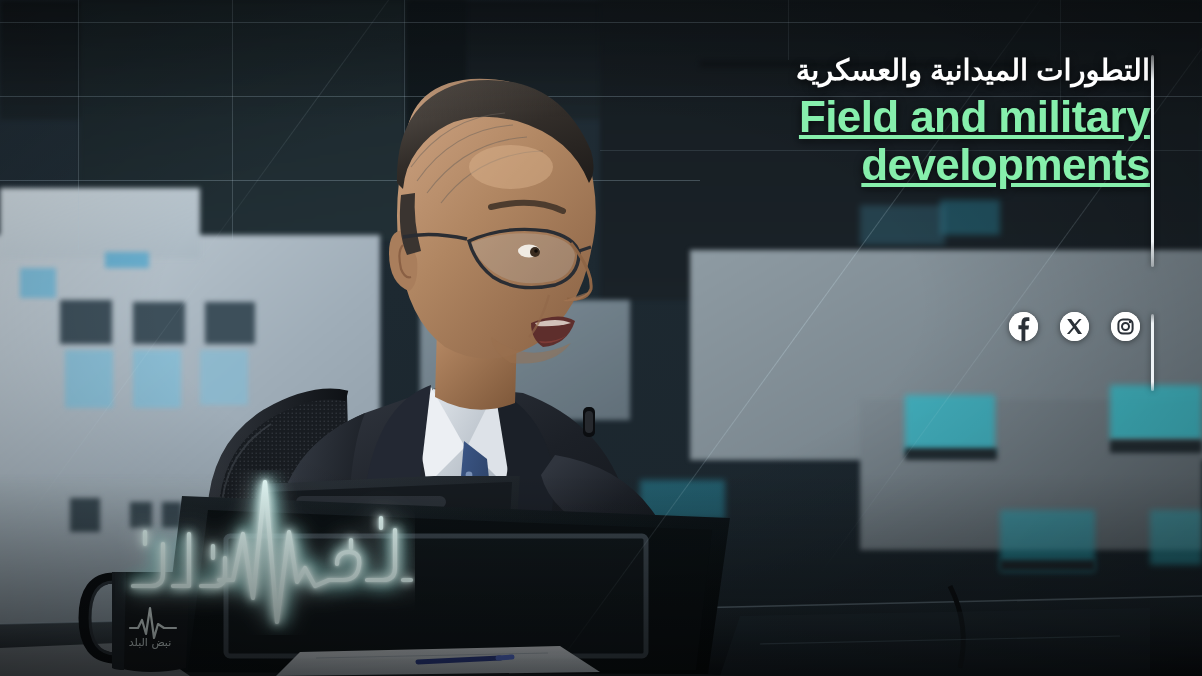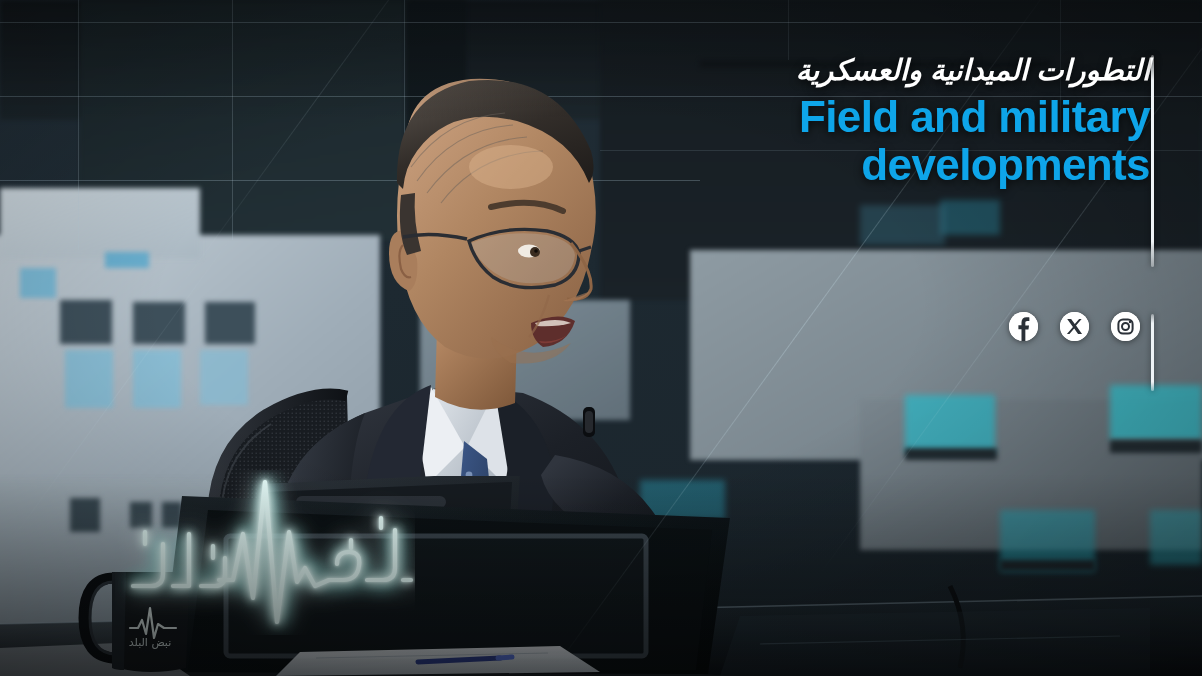--- a/index.html
+++ b/index.html
@@ -107,29 +107,29 @@
     width:520px;
     text-align:right;
     direction:rtl;
   }
   #title-ar {
     font-size:29px; font-weight:bold; color:#ffffff;
     line-height:1.25;
     letter-spacing:0;
     text-shadow:0 2px 9px rgba(0,0,0,.7);
     margin-bottom:5px;
-    font-style:italic;
   }
   #title-en {
     direction:ltr;
-    font-size:44px; font-weight:bold; color:#0ea5e9;
+    font-size:44px; font-weight:bold; color:#86efac;
     line-height:1.08;
     letter-spacing:-.6px;
     text-shadow:0 2px 9px rgba(0,0,0,.7);
     text-align:right;
+    text-decoration:underline;
   }
 
   .vrule {
     position:absolute;
     width:3px;
     background:linear-gradient(to bottom,rgba(255,255,255,.35),#eef3f6 12%,#eef3f6 88%,rgba(255,255,255,.35));
     border-radius:2px;
     box-shadow:0 0 6px rgba(0,0,0,.45);
   }
   #vrule-title  { right:48px; top:55px;  height:212px; }

